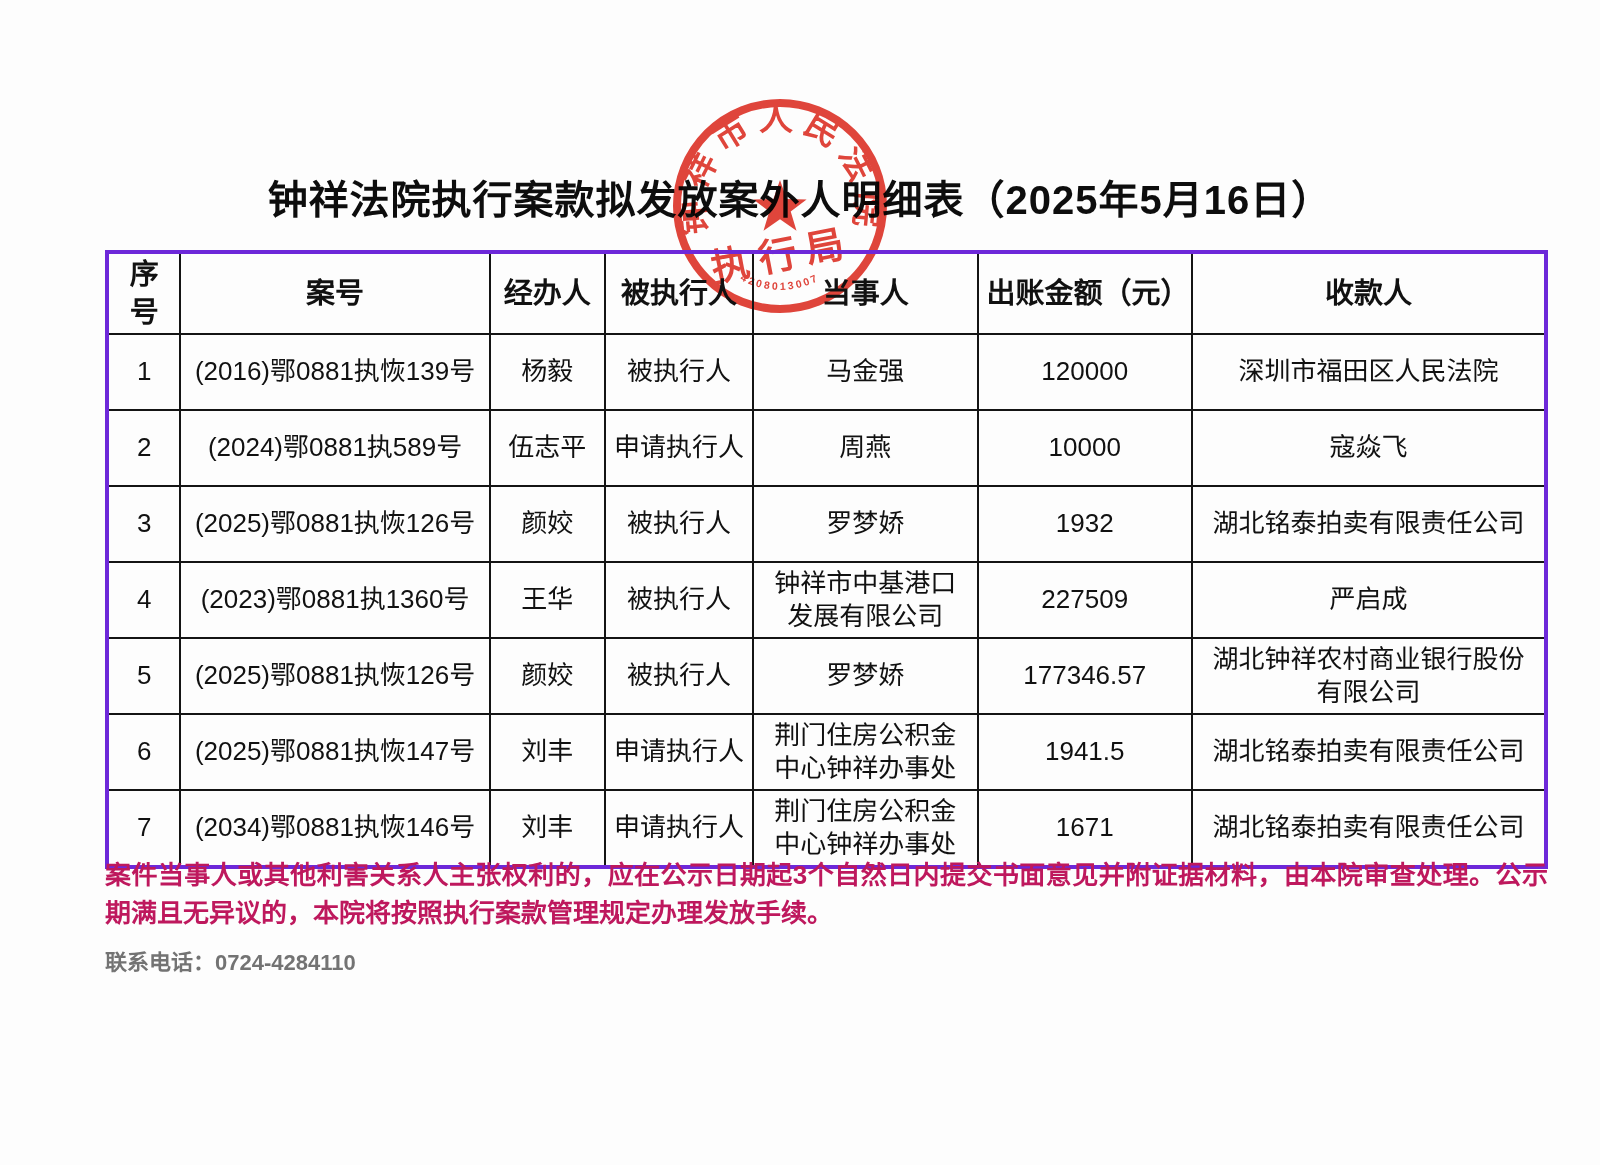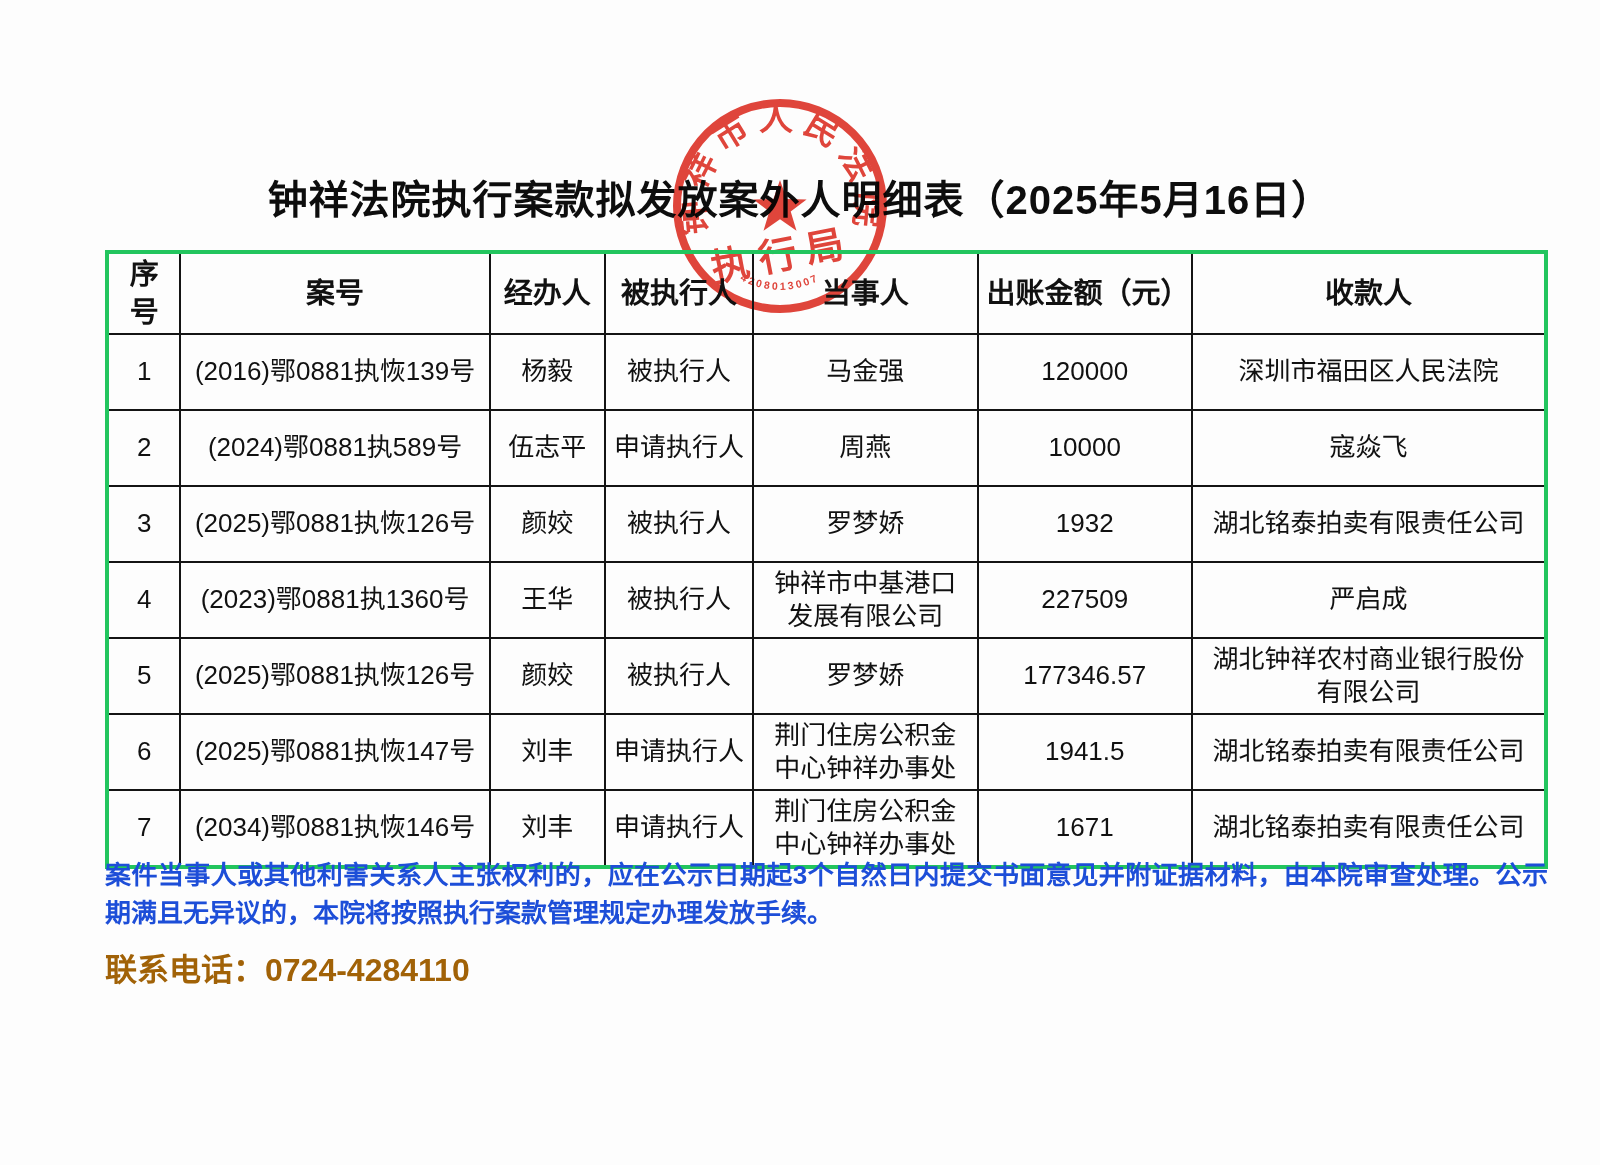--- a/index.html
+++ b/index.html
@@ -47,21 +47,21 @@
   .case-table-wrap {
     position: absolute;
     left: 105px;
     top: 250px;
     width: 1443px;
   }
   table.case-table {
     width: 100%;
     border-collapse: collapse;
     table-layout: fixed;
-    border: 4px solid #22c55e;
+    border: 4px solid #6d28d9;
   }
   table.case-table th,
   table.case-table td {
     border: 2px solid #141414;
     text-align: center;
     vertical-align: middle;
     padding: 2px 8px;
     overflow: hidden;
     line-height: 1.3;
   }
@@ -90,29 +90,29 @@
   
   .footer-note {
     position: absolute;
     left: 105px;
     top: 856px;
     width: 1443px;
     font-size: 26px;
     font-weight: 700;
     line-height: 38px;
     text-align: justify;
-    color: #1d4ed8;
+    color: #be185d;
   }
   .contact-line {
     position: absolute;
     left: 105px;
     top: 944px;
-    font-size: 32px;
-    font-weight: 700;
-    color: #a16207;
+    font-size: 22px;
+    font-weight: 700;
+    color: #737373;
   }
 </style>
 </head>
 <body>
 
 <div class="page">
 
   <div class="doc-title">钟祥法院执行案款拟发放案外人明细表（2025年5月16日）</div>
 
   <svg class="seal" viewBox="0 0 260 260" xmlns="http://www.w3.org/2000/svg" aria-hidden="true">

